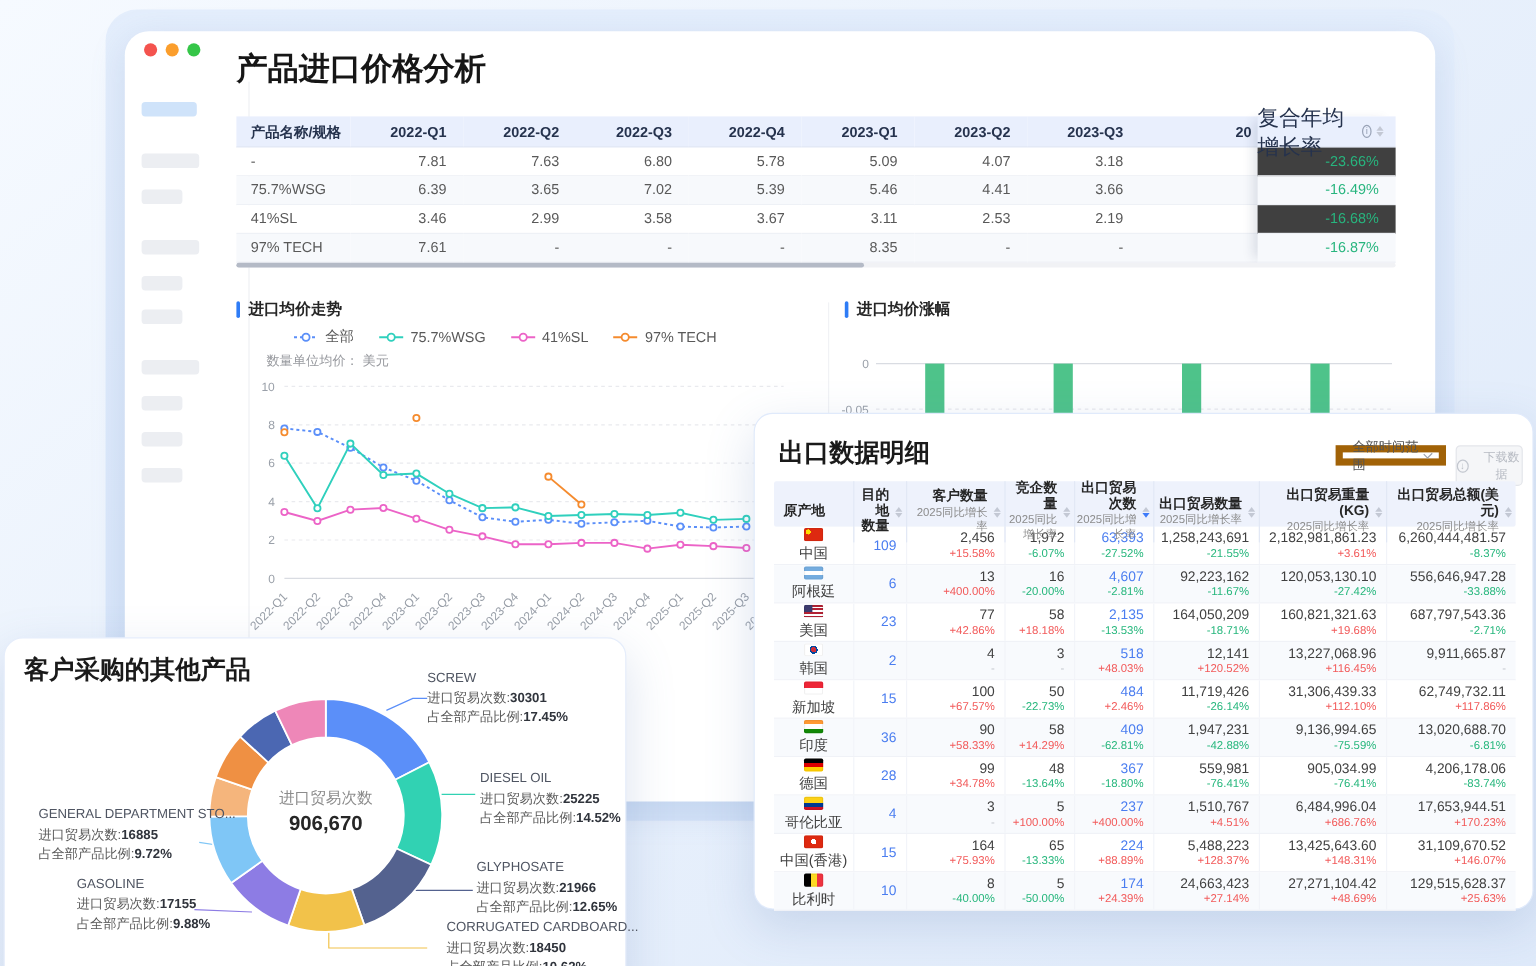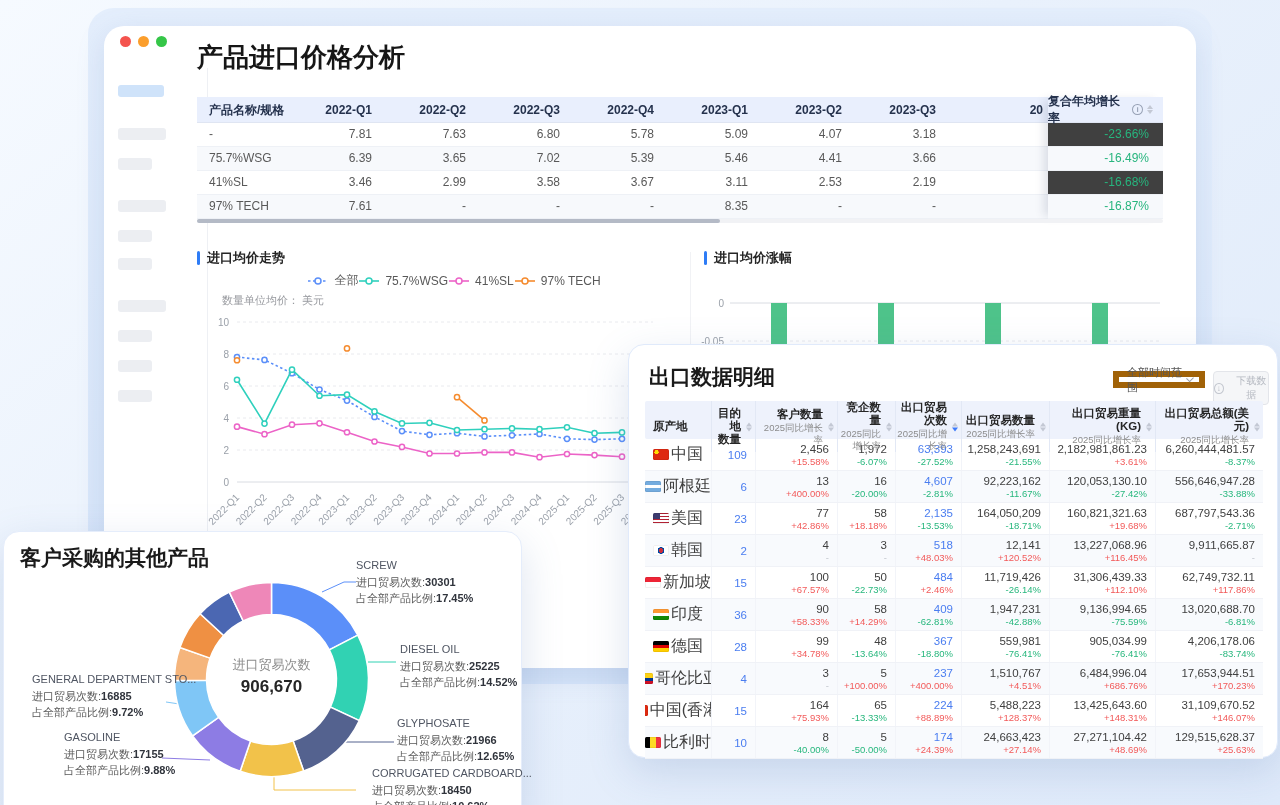--- a/index.html
+++ b/index.html
@@ -30,21 +30,21 @@
   .ptc { font-size:12px; color:#595959; border-bottom:1px solid #eef1f6; padding-right:14px;
     text-align:right; line-height:23px; overflow:hidden; white-space:nowrap; background:#fff; }
   .ptc.alt { background:#f7f9fc; }
   .ptc.namec { text-align:left; padding-left:12px; padding-right:4px; }
   .pth { background:#e9effd !important; font-weight:700; color:#25324d; line-height:26px; border-bottom:1px solid #dfe5f2; }
   .pth.clipc { padding-right:46px; }
   .pt-fixed { position:absolute; left:851px; top:0; width:115px; height:122px;
     box-shadow:-7px 0 9px -3px rgba(20,35,80,.13); }
   .ptf-h { height:26px; background:#e9effd; border-bottom:1px solid #dfe5f2; display:flex;
     align-items:center; justify-content:flex-end; gap:4px; padding-right:10px;
-    font-size:12px; font-weight:700; color:#25324d; }
+    font-size:18px; font-weight:400; color:#25324d; }
   .inf-icon { width:11px; height:11px; border:1px solid #98a2b6; border-radius:50%;
     font-size:8px; line-height:9px; text-align:center; color:#98a2b6; font-style:normal; }
   .inf-icon::before{content:"i";}
   .caret { display:inline-flex; flex-direction:column; align-items:center; gap:1px; }
   .caret i { display:block; width:0; height:0; border-left:3.5px solid transparent; border-right:3.5px solid transparent; }
   .caret .cu { border-bottom:4px solid #c3c8d4; }
   .caret .cd { border-top:4px solid #c3c8d4; }
   .caret.active .cd { border-top-color:#3e7bfa; }
   .ptf-c { height:24px; line-height:23px; font-size:12px; color:#27b57e; text-align:right;
     padding-right:14px; border-bottom:1px solid #eef1f6; background:#404040; }
@@ -52,21 +52,21 @@
   .pt-scroll { position:absolute; left:93px; top:193px; width:966px; height:4px; background:#f1f2f5; border-radius:2px; }
   .pt-thumb { position:absolute; left:0; top:0; width:523px; height:4px; background:#b4bac6; border-radius:2px; }
 
   
   .chart-title { position:absolute; display:flex; align-items:center; gap:7px;
     font-size:13px; font-weight:700; color:#262626; }
   .t-line { left:93px; top:223px; } .t-bar { left:600px; top:223px; }
   .tbar { width:3px; height:14px; background:#2e7cf6; border-radius:1.5px; }
   .charts-divider { position:absolute; left:586px; top:226px; height:250px; width:1px; background:#f1f2f5; }
   .legend { position:absolute; left:140px; top:246px; width:420px; display:flex;
-    justify-content:center; align-items:center; }
+    gap:20px; align-items:center; }
   .lg-item { display:flex; align-items:center; gap:5px; font-size:12px; color:#595959; cursor:pointer; }
   .unit-label { position:absolute; left:118px; top:267px; font-size:11px; color:#97999e; }
   .line-svg { position:absolute; left:93px; top:284px; width:465px; height:230px; overflow:visible; }
   .bar-svg { position:absolute; left:596px; top:262px; width:465px; height:112px; }
 
   
   .donut-card { position:absolute; left:3px; top:503px; width:519px; height:300px; background:#fff;
     border:1px solid #e5edfb; border-radius:16px; box-shadow:0 14px 40px rgba(96,126,182,.22); z-index:3;margin-top:28px; }
   .donut-card h2, .export-card h2 { font-size:21px; font-weight:700; color:#1a1a1a; }
   .donut-card h2 { position:absolute; left:16px; top:12px; }
@@ -103,22 +103,22 @@
     text-align:right; padding-right:14px; border-left:1px solid #e2e8f5; }
   .ex-hc.first { border-left:none; text-align:left; padding-left:8px; }
   .ex-h1 { font-size:11.5px; font-weight:700; color:#262626; line-height:13px; }
   .ex-sub { font-size:9.5px; color:#8c8c8c; line-height:12px; margin-top:1px; }
   .ex-hc .caret { position:absolute; right:3px; top:50%; transform:translateY(-50%); }
   .ex-r { display:grid; grid-template-columns:66px 44px 82px 58px 66px 88px 106px 108px;
     height:32px; border-bottom:1px solid #f0f2f7; background:#fff; }
   .ex-r.alt { background:#f8fafd; }
   .ex-c { display:flex; flex-direction:column; justify-content:center; text-align:right;
     padding-right:8px; border-left:1px solid #f2f4f9; overflow:hidden; }
-  .ex-c.first { border-left:none; flex-direction:row; align-items:center; text-align:left;
-    padding-left:8px; gap:2px; font-size:16px; color:#404040; white-space:nowrap; }
+  .ex-c.first { border-left:none; flex-direction:column; align-items:center; text-align:left;
+    padding-left:8px; gap:2px; font-size:12px; color:#404040; white-space:nowrap; }
   .ex-c.dest { font-size:11.5px; color:#4a7df0; }
   .ex-v { font-size:11.5px; color:#404040; line-height:14px; }
   .ex-v.blue { color:#4a7df0; }
   .ex-p { font-size:9.5px; line-height:12px; }
   .ex-p.up { color:#f25a5a; } .ex-p.down { color:#27b77d; } .ex-p.na { color:#c2c6cd; }
 
   
   .flag { display:inline-block; width:16px; height:11px; border-radius:1.5px; flex:none;
     box-shadow:inset 0 0 0 1px rgba(0,0,0,.06); }
   .f-cn { background:radial-gradient(circle at 22% 30%,#ffde00 0 14%,transparent 15%),#de2910; }

